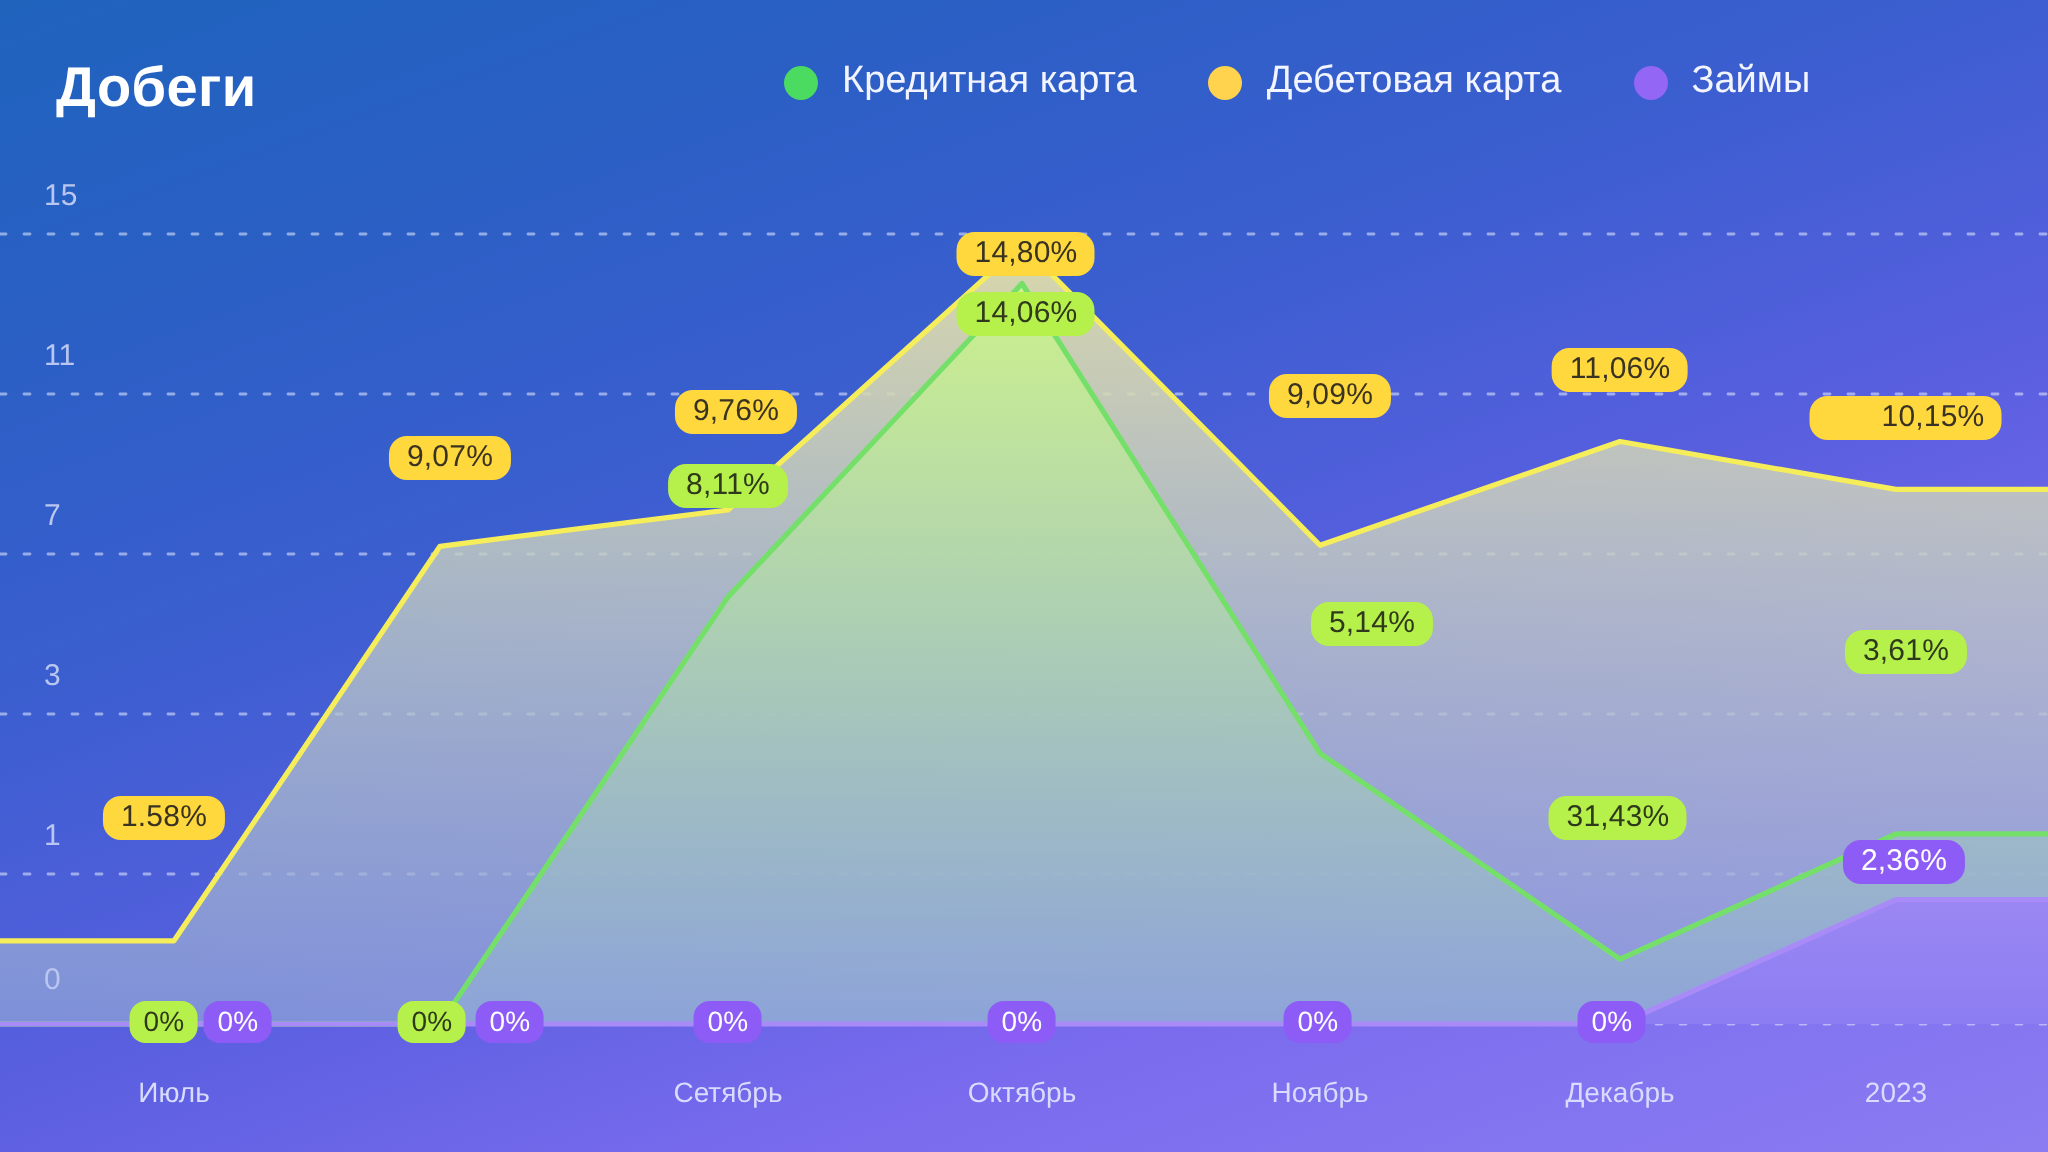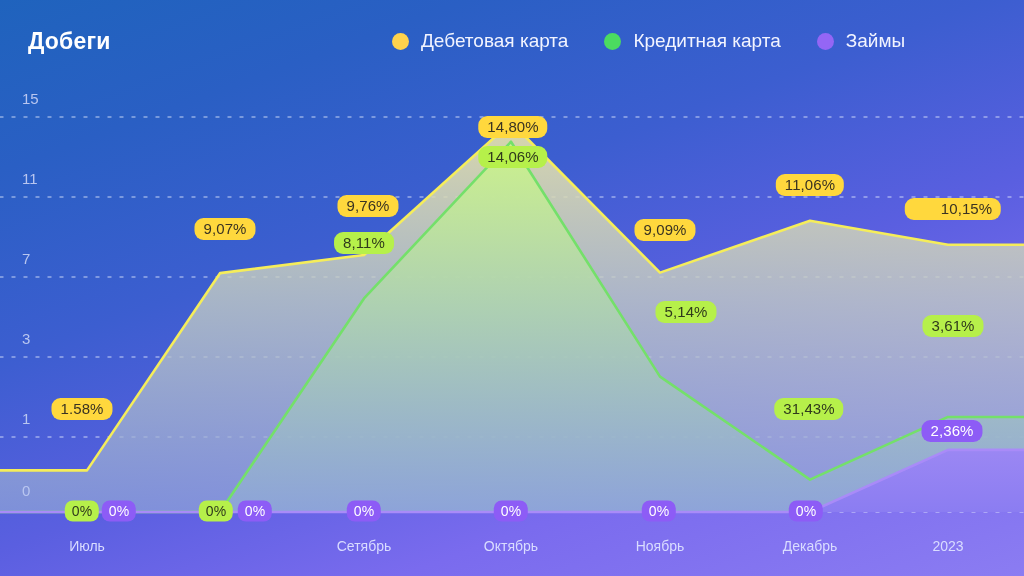--- a/index.html
+++ b/index.html
@@ -15,21 +15,21 @@
     font-family: "Liberation Sans", "DejaVu Sans", sans-serif;
     background: linear-gradient(160deg, #1f63bd 0%, #2a5fc4 18%, #3c5ed0 38%, #5a5fe0 58%, #7a6bee 76%, #8b7cf2 100%);
     user-select: none;
   }
 
   
   .chart-title {
     position: absolute;
     left: 28px;
     top: 28px;
-    font-size: 23px;
+    font-size: 28px;
     font-weight: bold;
     color: #ffffff;
     letter-spacing: .2px;
   }
   .legend {
     position: absolute;
     left: 392px;
     top: 30px;
     display: flex;
     align-items: center;
@@ -142,26 +142,26 @@
         <path id="line-credit" stroke="#74e06a" d="M0 512 L87 512 L220 512 L364 298.43666666666667 L511 141.75333333333333 L660 376.64666666666665 L810 479.61 L948 416.93666666666667 L1024 416.93666666666667"></path>
         <path id="line-loan" stroke="#a98bf8" d="M0 512 L87 512 L220 512 L364 512 L511 512 L660 512 L810 512 L948 449.85333333333335 L1024 449.85333333333335"></path>
       </g>
     </svg>
   </div>
 
   <div class="chart-title">Добеги</div>
 
   <div class="legend">
     <div class="legend-item">
+      <span class="legend-dot" style="background: rgb(75, 219, 96);"></span>
+      <span class="legend-label">Кредитная карта</span>
+    </div>
+    <div class="legend-item">
       <span class="legend-dot" style="background: rgb(255, 211, 77);"></span>
       <span class="legend-label">Дебетовая карта</span>
-    </div>
-    <div class="legend-item">
-      <span class="legend-dot" style="background: rgb(75, 219, 96);"></span>
-      <span class="legend-label">Кредитная карта</span>
     </div>
     <div class="legend-item">
       <span class="legend-dot" style="background: rgb(148, 102, 245);"></span>
       <span class="legend-label">Займы</span>
     </div>
   </div>
 
   <div id="y-axis">
       <div class="y-tick" style="top: 98px;">15</div>
       <div class="y-tick" style="top: 178px;">11</div>
@@ -178,21 +178,21 @@
       <div class="x-tick" style="left: 660px;">Ноябрь</div>
       <div class="x-tick" style="left: 810px;">Декабрь</div>
       <div class="x-tick" style="left: 948px;">2023</div>
     </div>
 
   <div id="badge-layer">
       <div class="badge debit" style="left: 82px; top: 409px;">1.58%</div>
       <div class="badge debit" style="left: 225px; top: 229px; text-align: right;">9,07%</div>
       <div class="badge debit" style="left: 368px; top: 206px;">9,76%</div>
       <div class="badge debit" style="left: 513px; top: 127px;">14,80%</div>
-      <div class="badge debit" style="left: 665px; top: 230px;">9,09%</div>
+      <div class="badge debit" style="left: 665px; top: 198px;">9,09%</div>
       <div class="badge debit" style="left: 810px; top: 185px;">11,06%</div>
       <div class="badge debit" style="left: 953px; top: 209px; padding-left: 36px;">10,15%</div>
       <div class="badge credit small" style="left: 82px; top: 511px;">0%</div>
       <div class="badge credit small" style="left: 216px; top: 511px;">0%</div>
       <div class="badge credit" style="left: 364px; top: 243px;">8,11%</div>
       <div class="badge credit" style="left: 513px; top: 157px;">14,06%</div>
       <div class="badge credit" style="left: 666px; top: 312px; margin-left: 20px;">5,14%</div>
       <div class="badge credit" style="left: 809px; top: 409px;">31,43%</div>
       <div class="badge credit" style="left: 953px; top: 326px;">3,61%</div>
       <div class="badge loan small" style="left: 119px; top: 511px;">0%</div>

